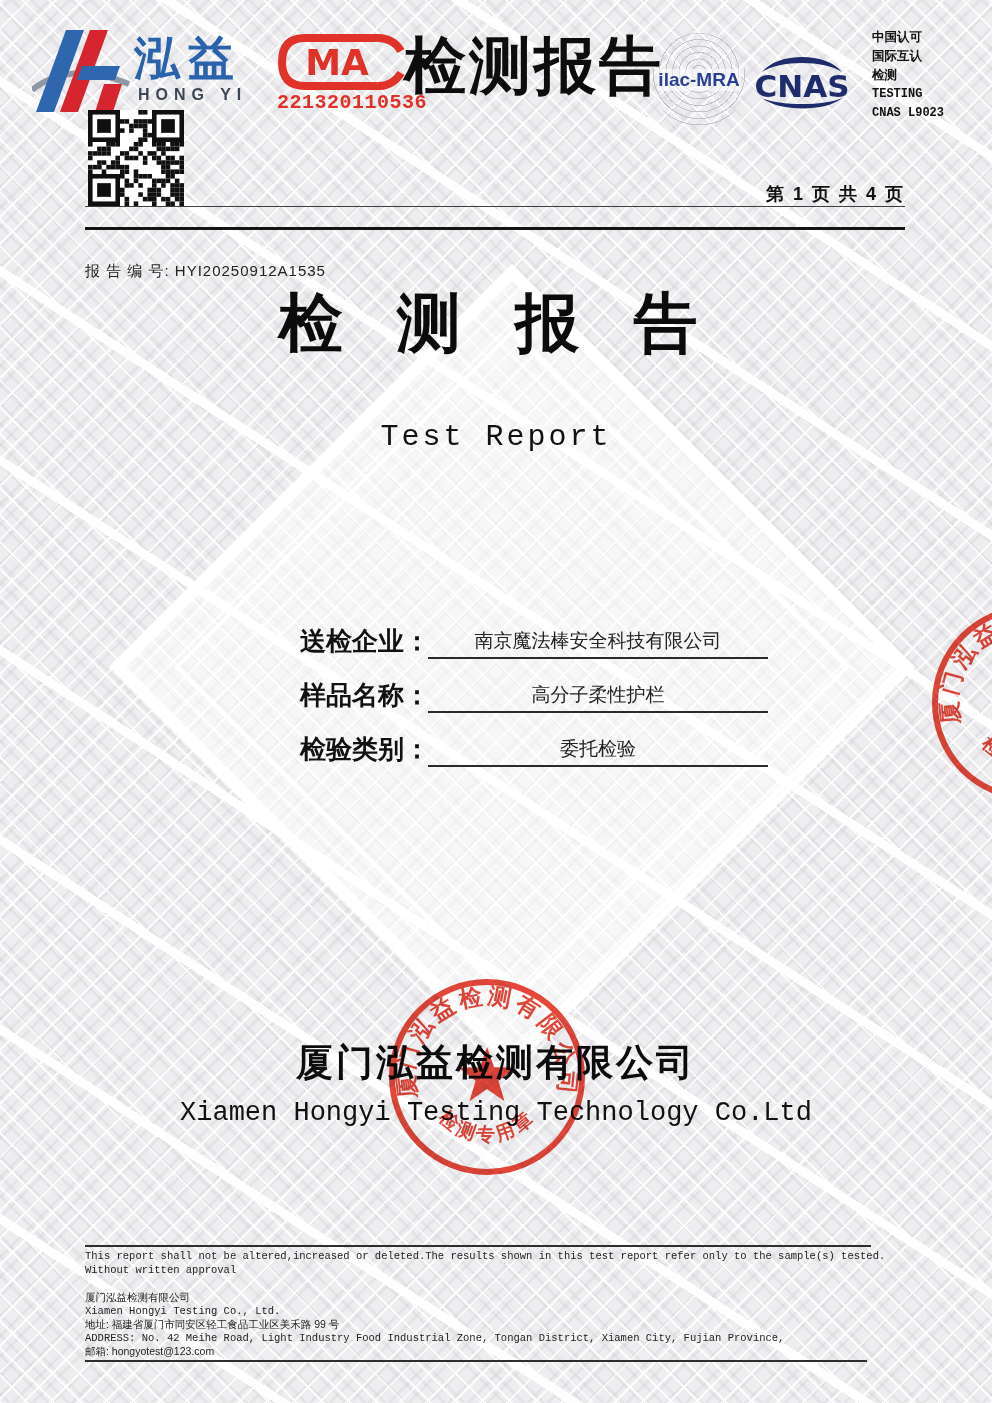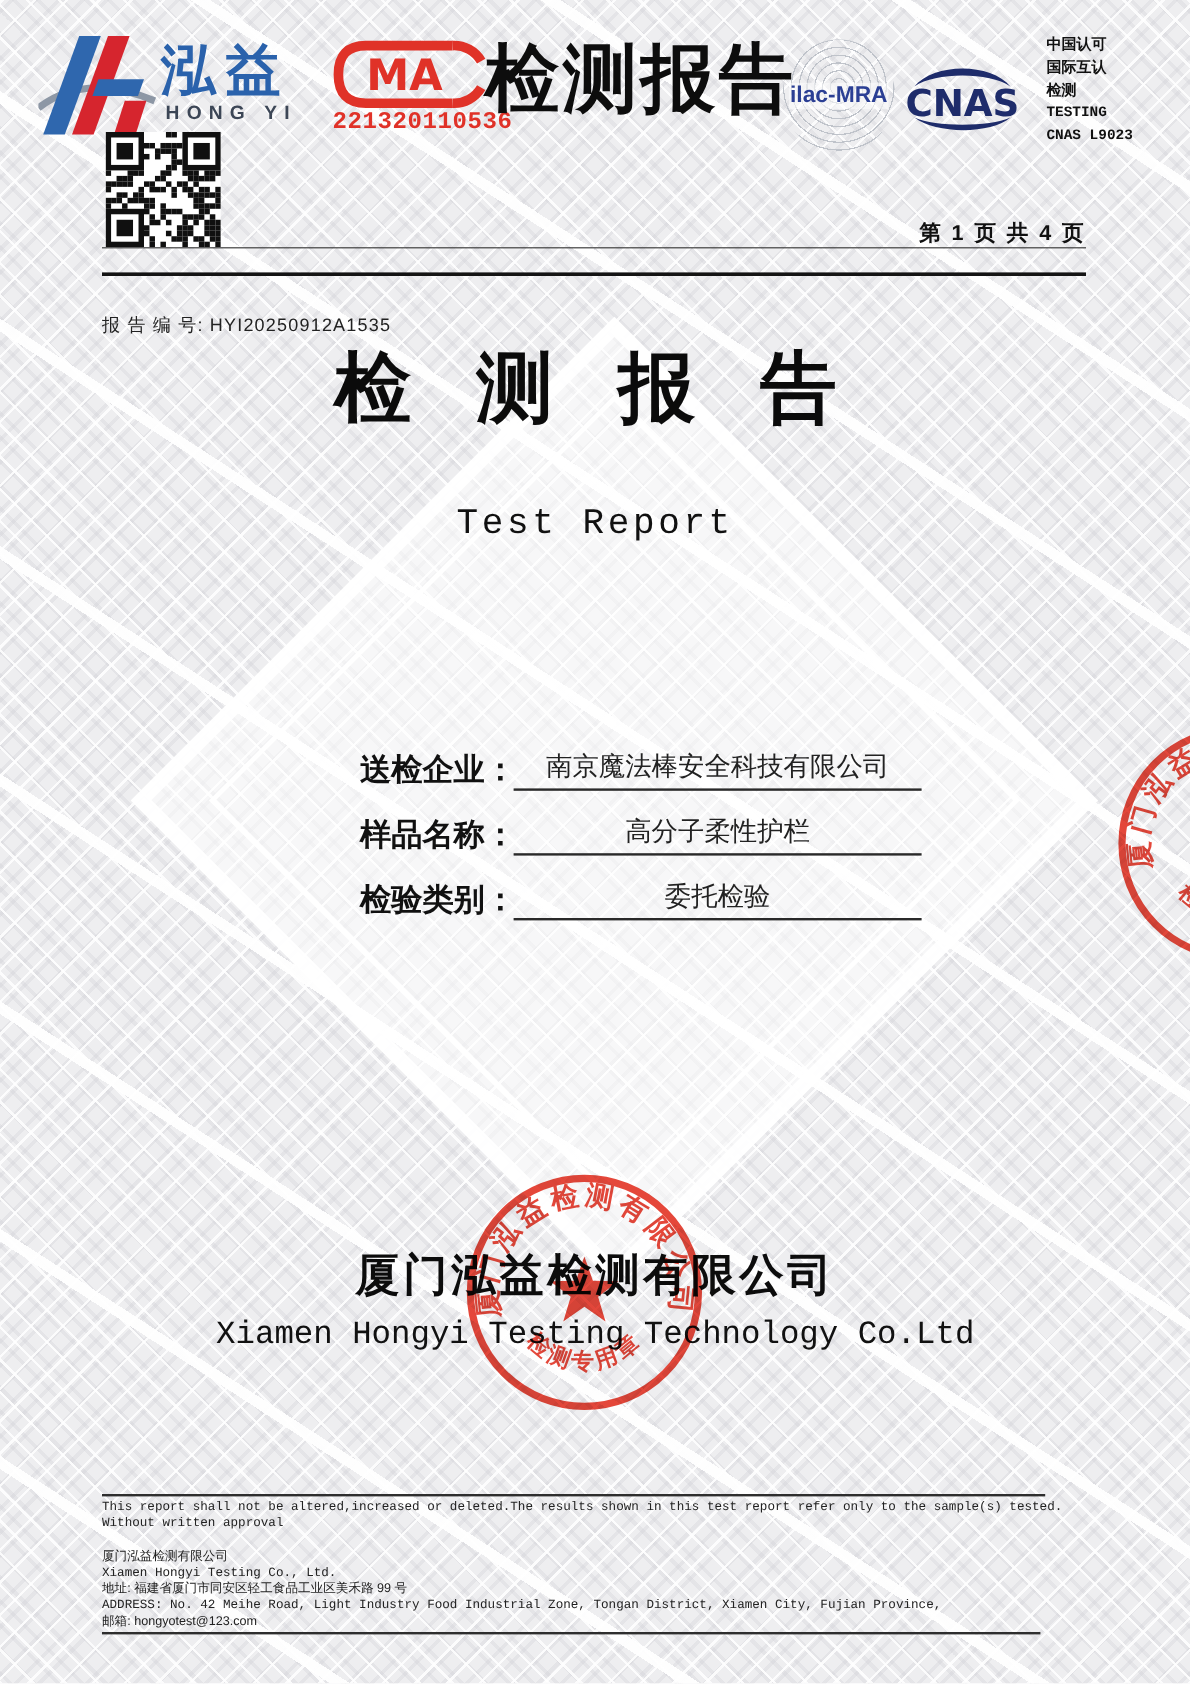--- a/index.html
+++ b/index.html
@@ -43,21 +43,21 @@
   .report-no{left:85px;top:226px;font-size:15px;color:#222;letter-spacing:1px;margin-top:36px;}
   .rule-b{left:85px;top:227px;width:820px;height:3px;background:#141414;}
   
   .doc-title{left:0;top:280px;width:100%;text-align:center;font-size:64px;font-weight:900;letter-spacing:16px;color:#0b0b0b;
     font-family:"DejaVu Sans","Liberation Sans",sans-serif;}
   .doc-subtitle{left:0;top:420px;width:100%;text-align:center;font-size:30px;letter-spacing:3px;color:#111;
     font-family:"Liberation Mono","DejaVu Sans Mono",monospace;}
   .fields{left:300px;top:624px;width:468px;}
   .field-row{display:flex;align-items:flex-end;margin-bottom:19px;}
   .field-label{width:128px;font-size:26px;font-weight:bold;color:#111;flex:none;white-space:nowrap;}
-  .field-value{flex:1;text-align:center;font-size:22px;color:#222;border-bottom:2px solid #2a2a2a;
+  .field-value{flex:1;text-align:center;font-size:19px;color:#222;border-bottom:2px solid #2a2a2a;
     padding-bottom:3px;font-family:"Liberation Serif","DejaVu Serif",serif;white-space:nowrap;}
   
   .seal{mix-blend-mode:multiply;opacity:.9;}
   .main-seal{left:382px;top:972px;}
   .seam-seal{left:925px;top:598px;}
   .company-cn{left:0;top:1038px;width:100%;text-align:center;font-size:37px;font-weight:900;letter-spacing:3px;color:#0c0c0c;
     font-family:"DejaVu Sans","Liberation Sans",sans-serif;}
   .company-en{left:0;top:1098px;width:100%;text-align:center;font-size:27px;color:#111;
     font-family:"Liberation Mono","DejaVu Sans Mono",monospace;}
   

